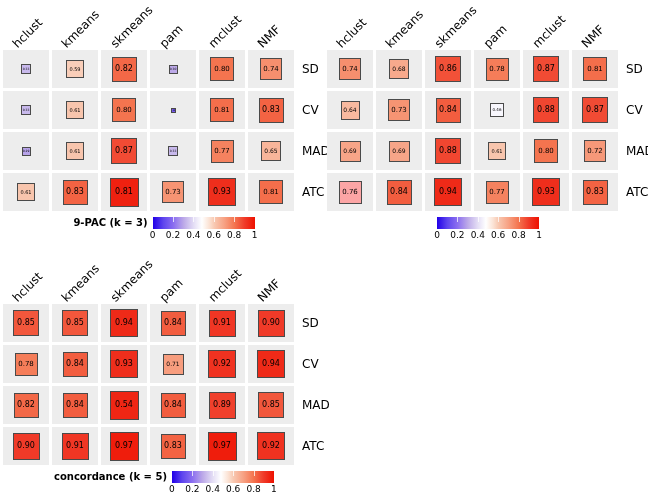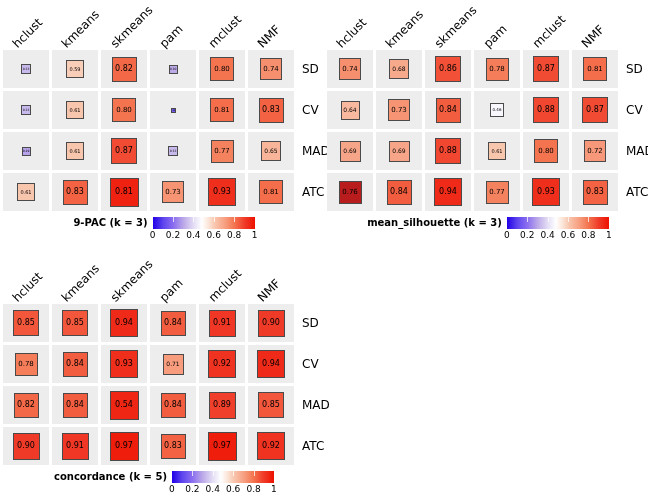--- a/index.html
+++ b/index.html
@@ -205,21 +205,21 @@
           <div class="cell">
             <div class="vbox" style="width: 18px; height: 18px; background: rgb(248, 197, 173); font-size: 5px;">0.61</div>
           </div>
           <div class="cell">
             <div class="vbox" style="width: 24px; height: 24px; background: rgb(244, 116, 79); font-size: 7px;">0.80</div>
           </div>
           <div class="cell">
             <div class="vbox" style="width: 22px; height: 22px; background: rgb(246, 152, 121); font-size: 7px;">0.72</div>
           </div>
           <div class="cell">
-            <div class="vbox" style="width: 23px; height: 23px; background: #b91c1c; font-size: 7px;">0.76</div>
+            <div class="vbox" style="width: 23px; height: 23px; background: #fca5a5; font-size: 7px;">0.76</div>
           </div>
           <div class="cell">
             <div class="vbox" style="width: 25px; height: 25px; background: rgb(242, 93, 63); font-size: 8px;">0.84</div>
           </div>
           <div class="cell">
             <div class="vbox" style="width: 28px; height: 28px; background: rgb(239, 42, 24); font-size: 8px;">0.94</div>
           </div>
           <div class="cell">
             <div class="vbox" style="width: 23px; height: 23px; background: rgb(245, 130, 95); font-size: 7px;">0.77</div>
           </div>
@@ -231,21 +231,20 @@
           </div>
         </div>
         <div class="rowlabels">
           <div class="rowlabel">SD</div>
           <div class="rowlabel">CV</div>
           <div class="rowlabel">MAD</div>
           <div class="rowlabel">ATC</div>
         </div>
       </div>
       <div class="legend">
-        <span class="legend-title">mean_silhouette (k = 3)</span>
         <div class="lbar-wrap">
           <div class="lbar">
             <div class="tickmark" style="left: 20%;"></div>
             <div class="tickmark" style="left: 40%;"></div>
             <div class="tickmark" style="left: 60%;"></div>
             <div class="tickmark" style="left: 80%;"></div>
           </div>
           <div class="lticks">
             <span class="ltick" style="left: 0%;">0</span>
             <span class="ltick" style="left: 20%;">0.2</span>

